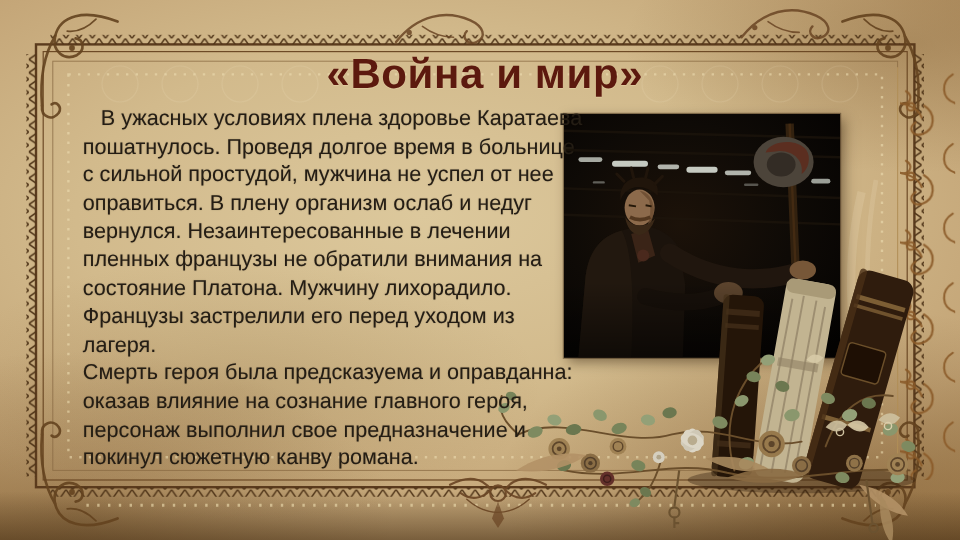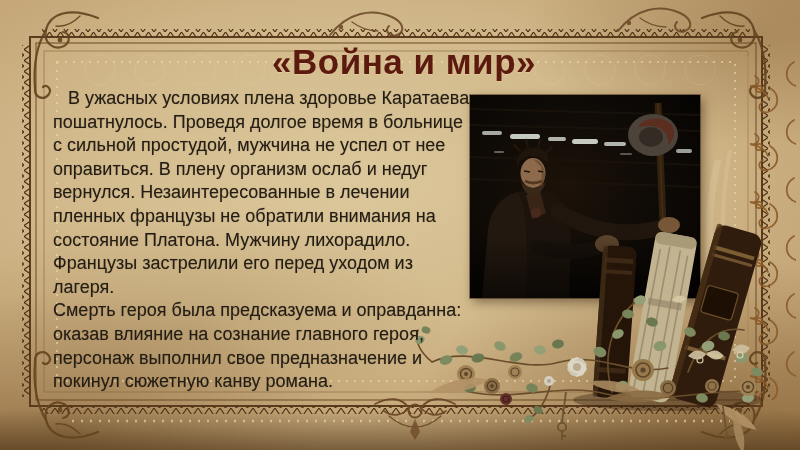--- a/index.html
+++ b/index.html
@@ -15,21 +15,21 @@
       radial-gradient(95% 85% at 44% 40%, #dcc89c 0%, #d2ba8c 38%, #c3a476 68%, #a5804f 92%, #8f6a3c 100%);
   }
   .ornaments{position:absolute;left:0;top:0;z-index:1;}
   .slide-title{
     position:absolute;left:0;right:0;top:42px;z-index:5;
     text-align:center;padding-left:8px;
     font-size:35px;font-weight:bold;letter-spacing:.5px;
     color:#5c190e;text-shadow:0 1px 0 rgba(255,240,200,.25);
   }
   .slide-body{
-    position:absolute;left:53px;top:87px;width:428px;z-index:5;
+    position:absolute;left:69px;top:87px;width:428px;z-index:5;
     font-size:18px;line-height:23.6px;color:#241d14;
     white-space:pre-wrap;text-shadow:0 0 1px rgba(36,29,20,.35);
   }
   .photo{
     position:absolute;left:470px;top:95px;width:230px;height:203px;z-index:2;
     box-shadow:0 0 0 1px rgba(46,28,10,.45), 3px 4px 10px rgba(46,28,10,.5);
     background:#0a0705;
   }
   .photo svg{display:block;}
   .decor{position:absolute;left:0;top:0;z-index:4;pointer-events:none;}

